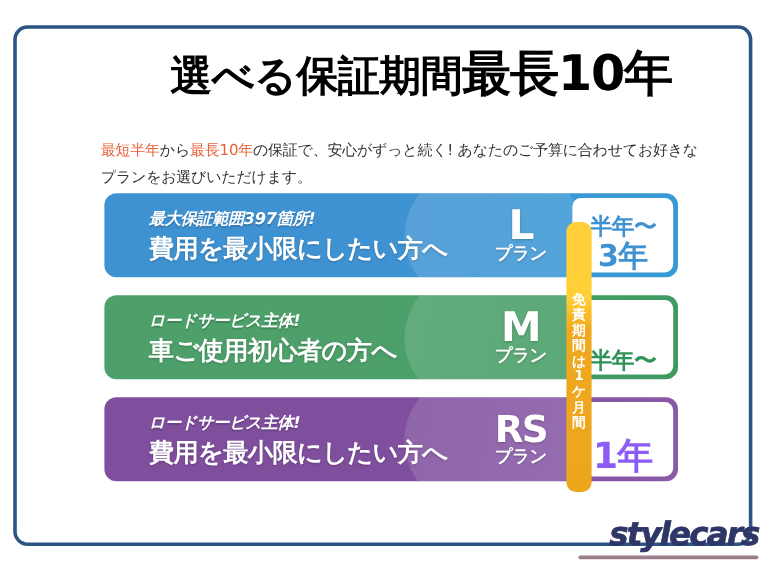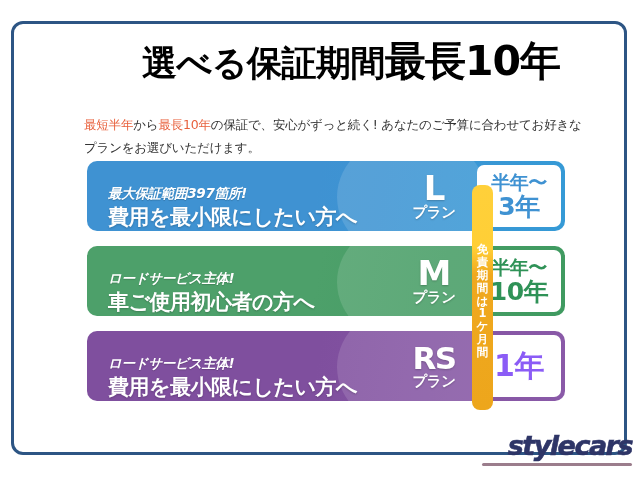--- a/index.html
+++ b/index.html
@@ -88,23 +88,24 @@
     height: 128px;
     border-radius: 50%;
     opacity: 0.13;
     background: #ffffff;
     pointer-events: none;
   }
 
   .plan-copy {
     position: relative;
     flex: 1 1 auto;
-    padding: 25px 0 0 21px;
+    padding: 15px 0 0 21px;
     color: #ffffff;
     z-index: 2;
+    margin-left: 16px;
   }
   .plan-copy .sub {
     font-size: 13.5px;
     font-weight: bold;
     font-style: italic;
     letter-spacing: -0.3px;
     line-height: 1.1;
     text-shadow: 0 1px 1px rgba(0,0,0,0.18);
   }
   .plan-copy .main {
@@ -148,21 +149,21 @@
     position: relative;
     z-index: 2;
     flex: 0 0 84px;
     width: 84px;
     margin: 4px 4px 4px 0;
     background: #ffffff;
     border-radius: 7px;
     display: flex;
     flex-direction: column;
     align-items: center;
-    justify-content: center;
+    justify-content: flex-end;
     font-weight: bold;
     line-height: 1.08;
     letter-spacing: -0.5px;
   }
   .term-badge .t1 { font-size: 19px; }
   .term-badge .t2 { font-size: 25px; }
   .term-badge.single .t2 { font-size: 30px; }
 
   
   .row-l  { background: linear-gradient(100deg, #3f92d2 0%, #3f92d2 48%, #359ad6 100%); }
@@ -256,21 +257,20 @@
       <div class="plan-copy">
         <div class="sub">ロードサービス主体!</div>
         <div class="main">車ご使用初心者の方へ</div>
       </div>
       <div class="plan-mark">
         <div class="letter">M</div>
         <div class="word">プラン</div>
       </div>
       <div class="term-badge">
         <div class="t1">半年〜</div>
-        <div class="t2">10年</div>
       </div>
     </div>
 
     <div class="plan-row row-rs">
       <div class="swoosh"></div>
       <div class="plan-copy">
         <div class="sub">ロードサービス主体!</div>
         <div class="main">費用を最小限にしたい方へ</div>
       </div>
       <div class="plan-mark">

